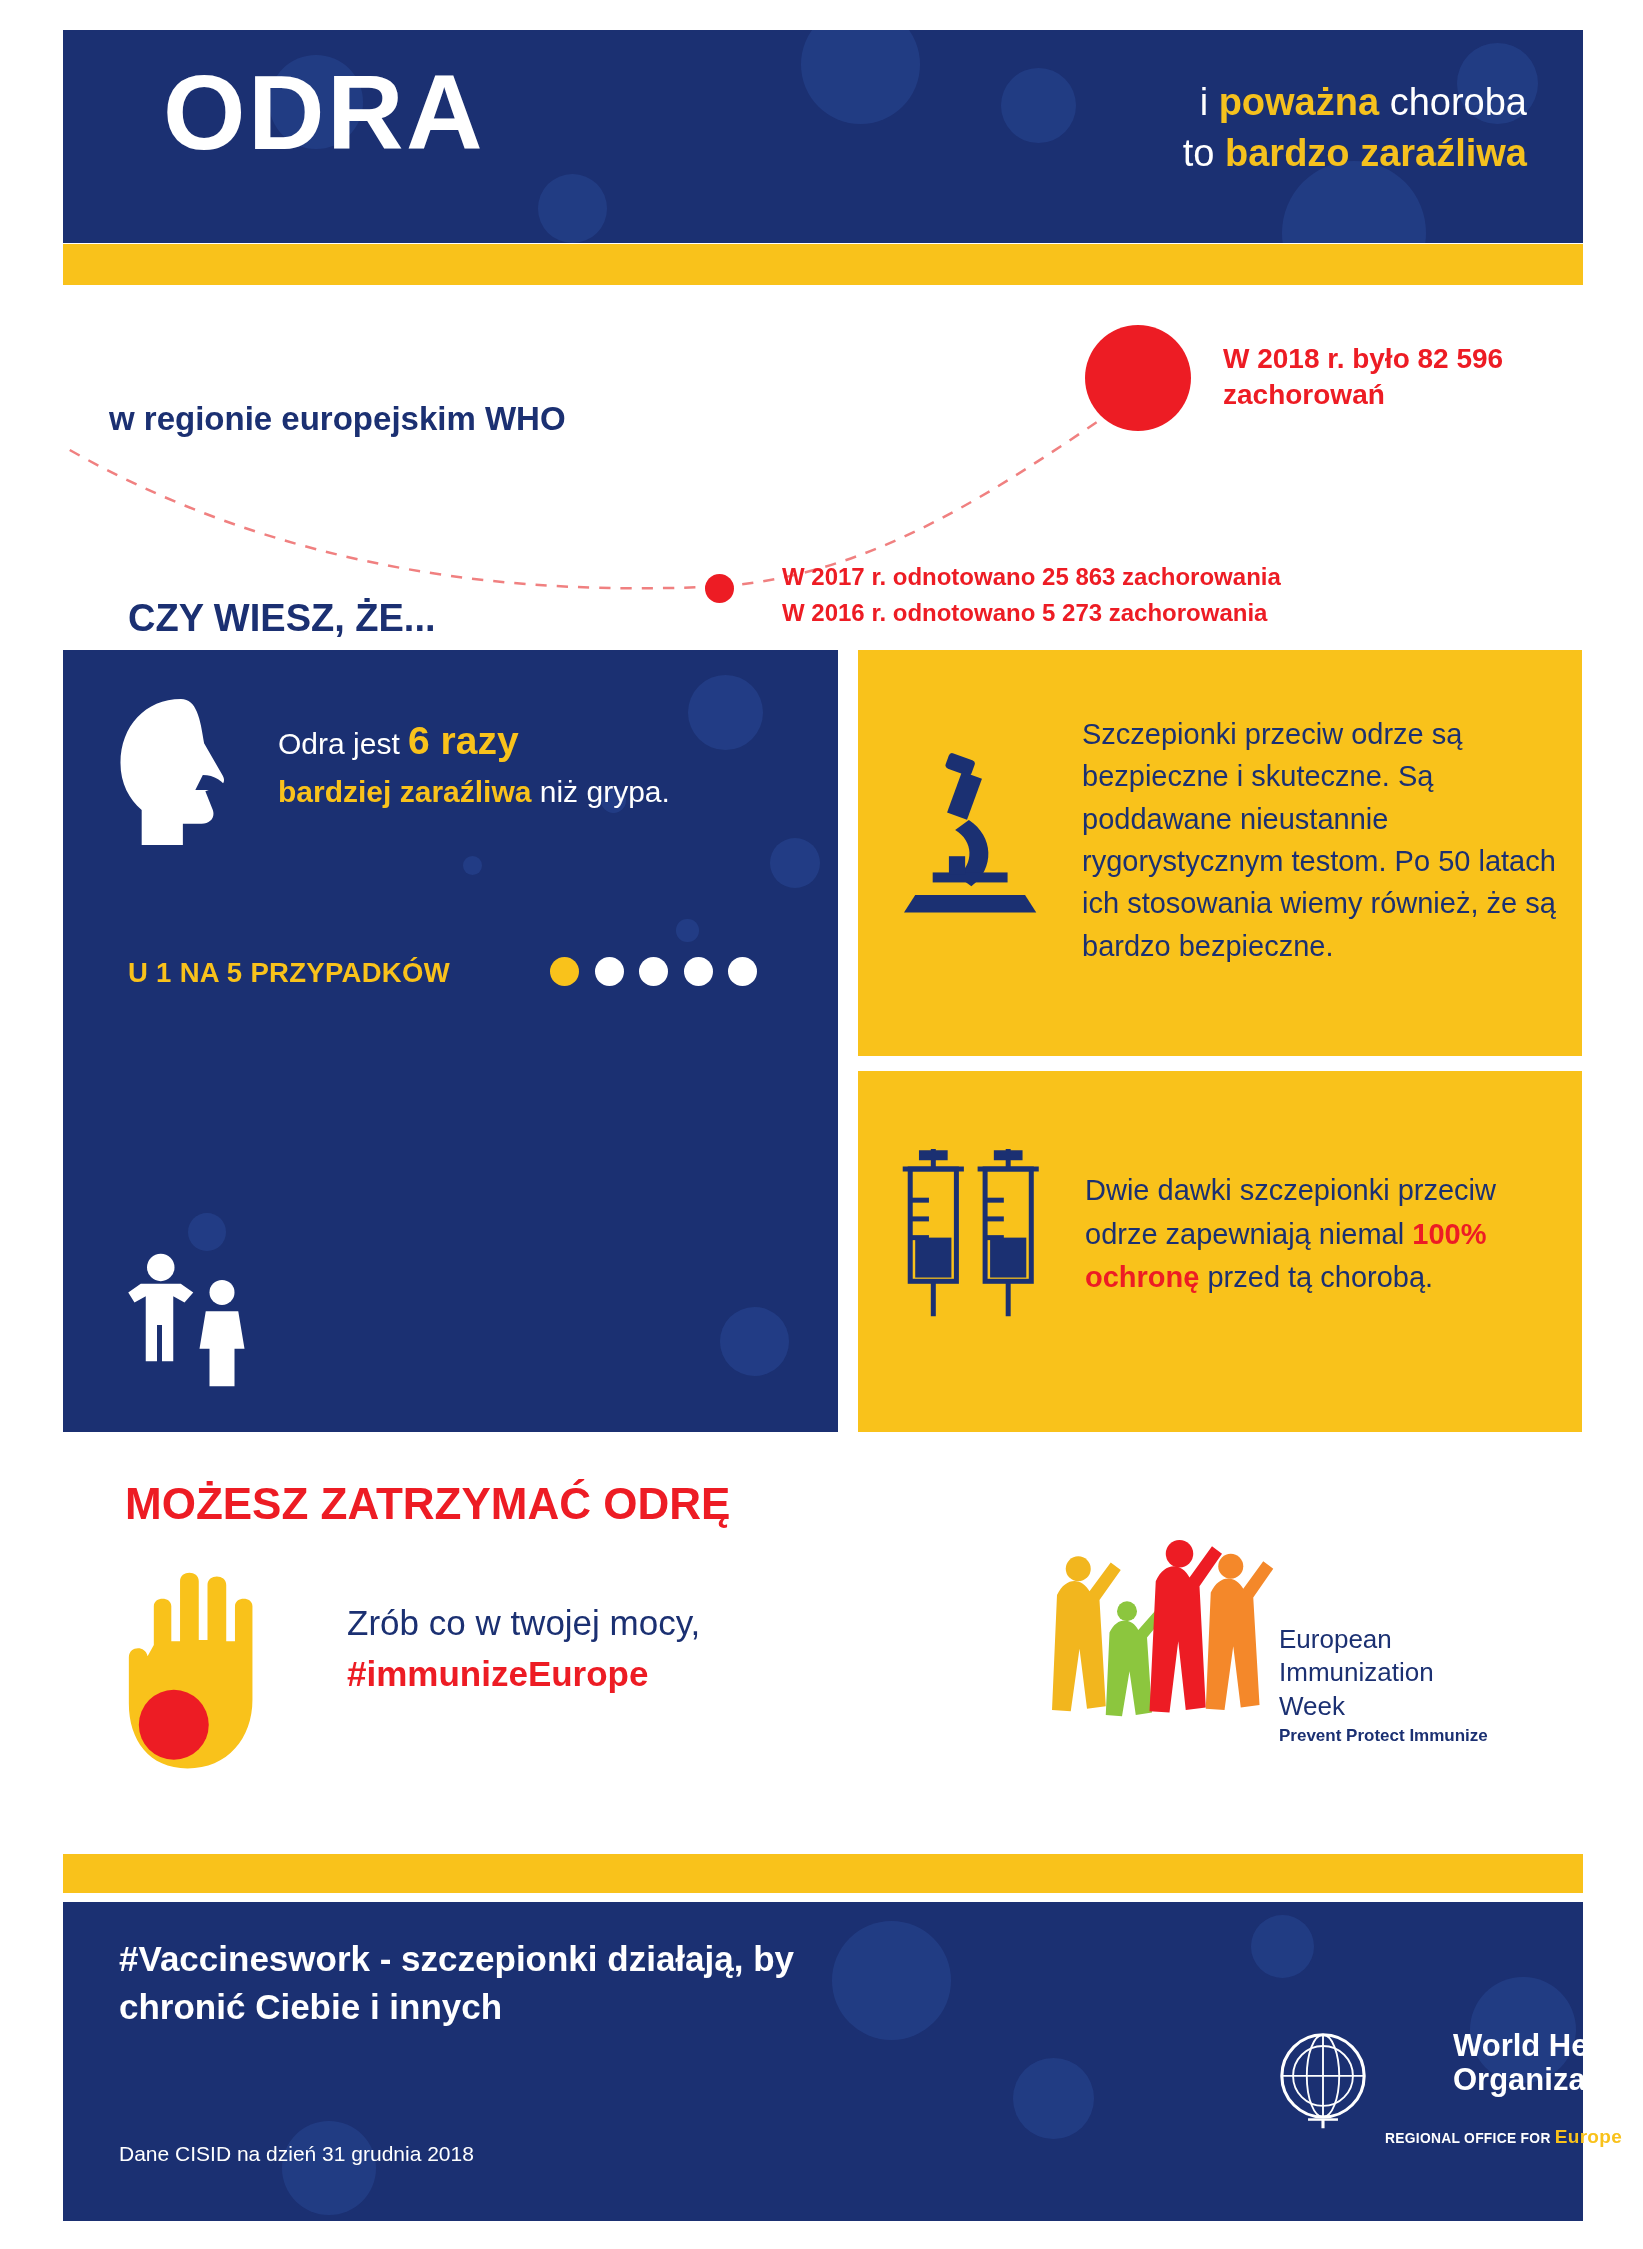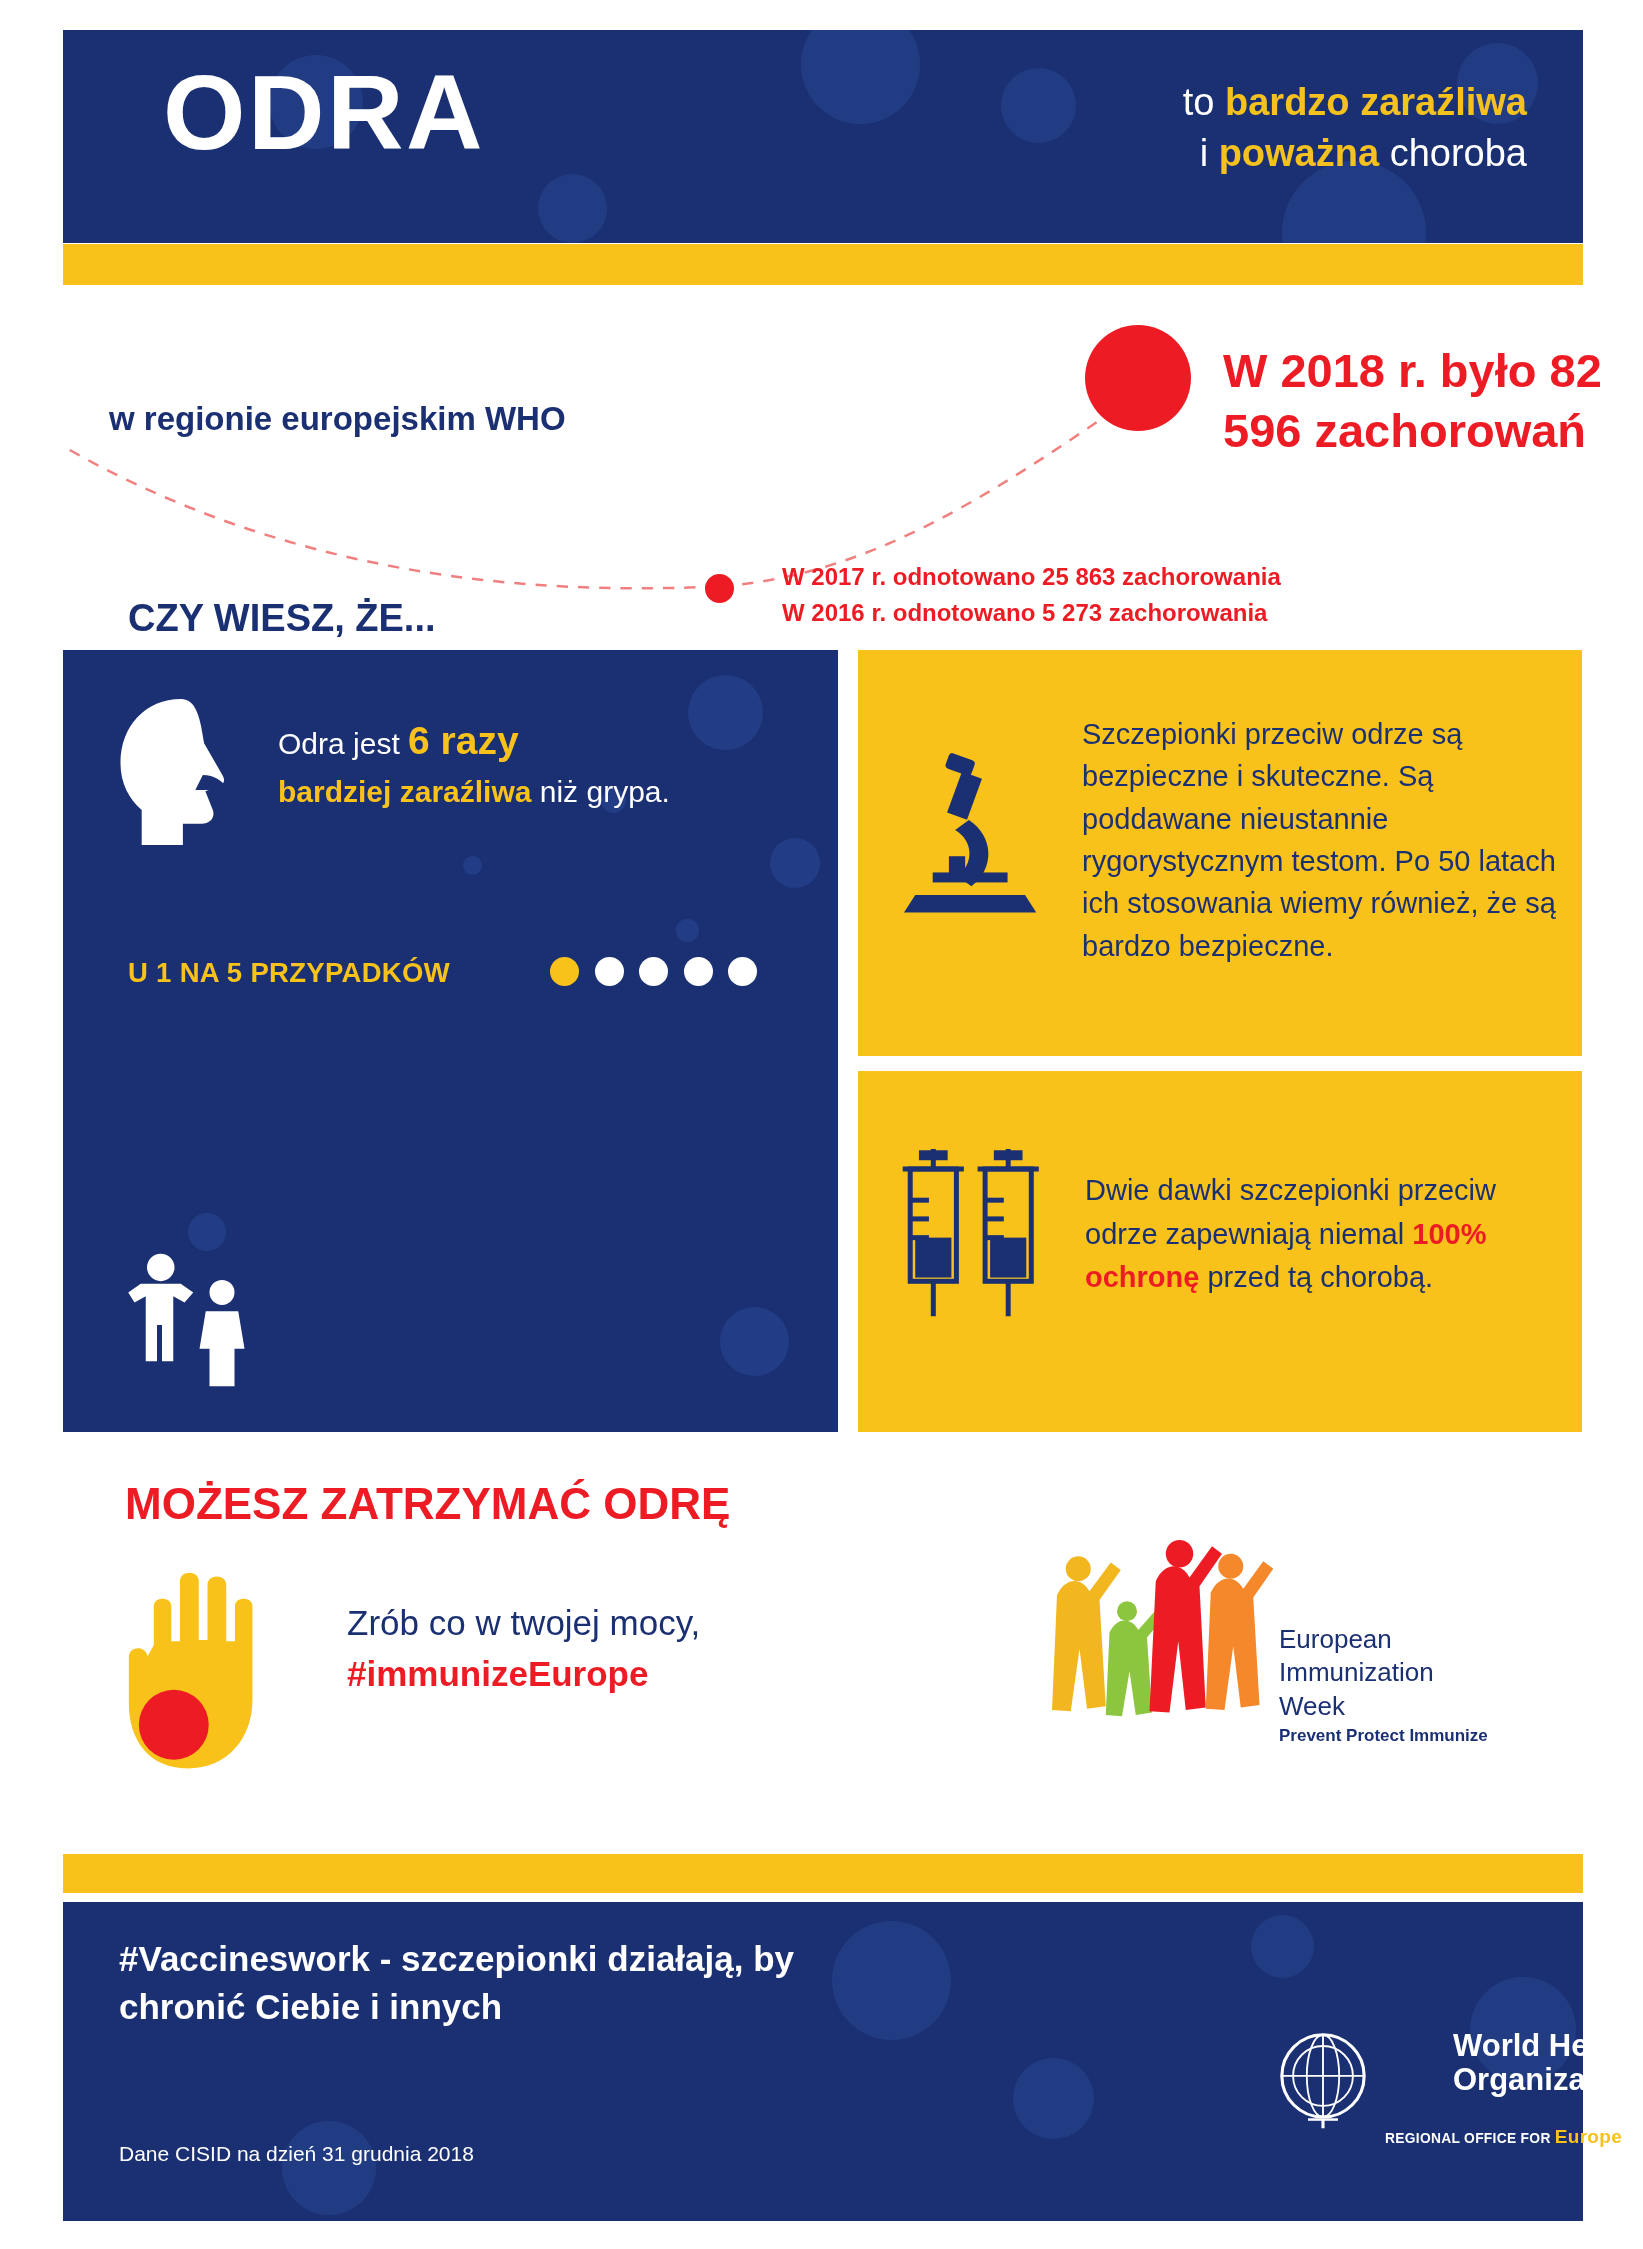--- a/index.html
+++ b/index.html
@@ -68,21 +68,21 @@
     width:106px; height:106px; border-radius:50%;
     background:#ed1c24;
   }
   .small-dot{
     position:absolute; left:705px; top:574px;
     width:29px; height:29px; border-radius:50%;
     background:#ed1c24;
   }
   .big-stat{
     position:absolute; left:1223px; top:341px;
-    font-size:47px; font-weight:bold; color:#ed1c24;
+    font-size:28px; font-weight:bold; color:#ed1c24;
     line-height:1.28;
   }
   .stat-2017{
     position:absolute; left:782px; top:563px;
     font-size:24px; font-weight:bold; color:#ed1c24;
   }
   .stat-2016{
     position:absolute; left:782px; top:599px;
     font-size:24px; font-weight:bold; color:#ed1c24;
   }
@@ -220,24 +220,24 @@
     <div class="bubble" style="left:738px;top:-25px;width:119px;height:119px;"></div>
     <div class="bubble" style="left:938px;top:38px;width:75px;height:75px;"></div>
     <div class="bubble" style="left:1219px;top:131px;width:144px;height:144px;"></div>
     <div class="bubble" style="left:1394px;top:12.5px;width:81px;height:81px;"></div>
     <div class="bubble" style="left:475px;top:144px;width:69px;height:69px;"></div>
 
     <div class="title-odra">ODRA</div>
 
     <div class="header-right">
       <div>
-        <span>to </span><b>bardzo zaraźliwa</b>
+        <span>i </span><b>poważna</b><span> choroba</span>
       </div>
       <div>
-        <span>i </span><b>poważna</b><span> choroba</span>
+        <span>to </span><b>bardzo zaraźliwa</b>
       </div>
     </div>
   </div>
 
   <div class="yellow-bar"></div>
 
   <svg class="dashed-svg" width="1251" height="300" viewBox="0 0 2000 480">
     <path d="M10 200 C 400 420, 800 430, 1052 418" fill="none" stroke="#f08080" stroke-width="4" stroke-dasharray="18 16"></path>
     <path d="M1052 418 C 1300 400, 1500 260, 1720 110" fill="none" stroke="#f08080" stroke-width="4" stroke-dasharray="18 16"></path>
   </svg>

